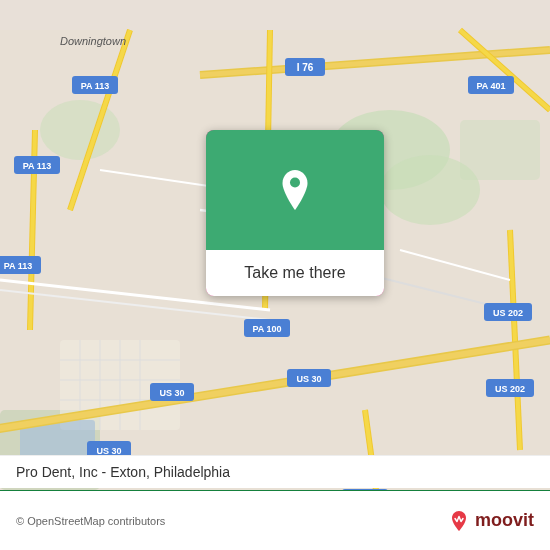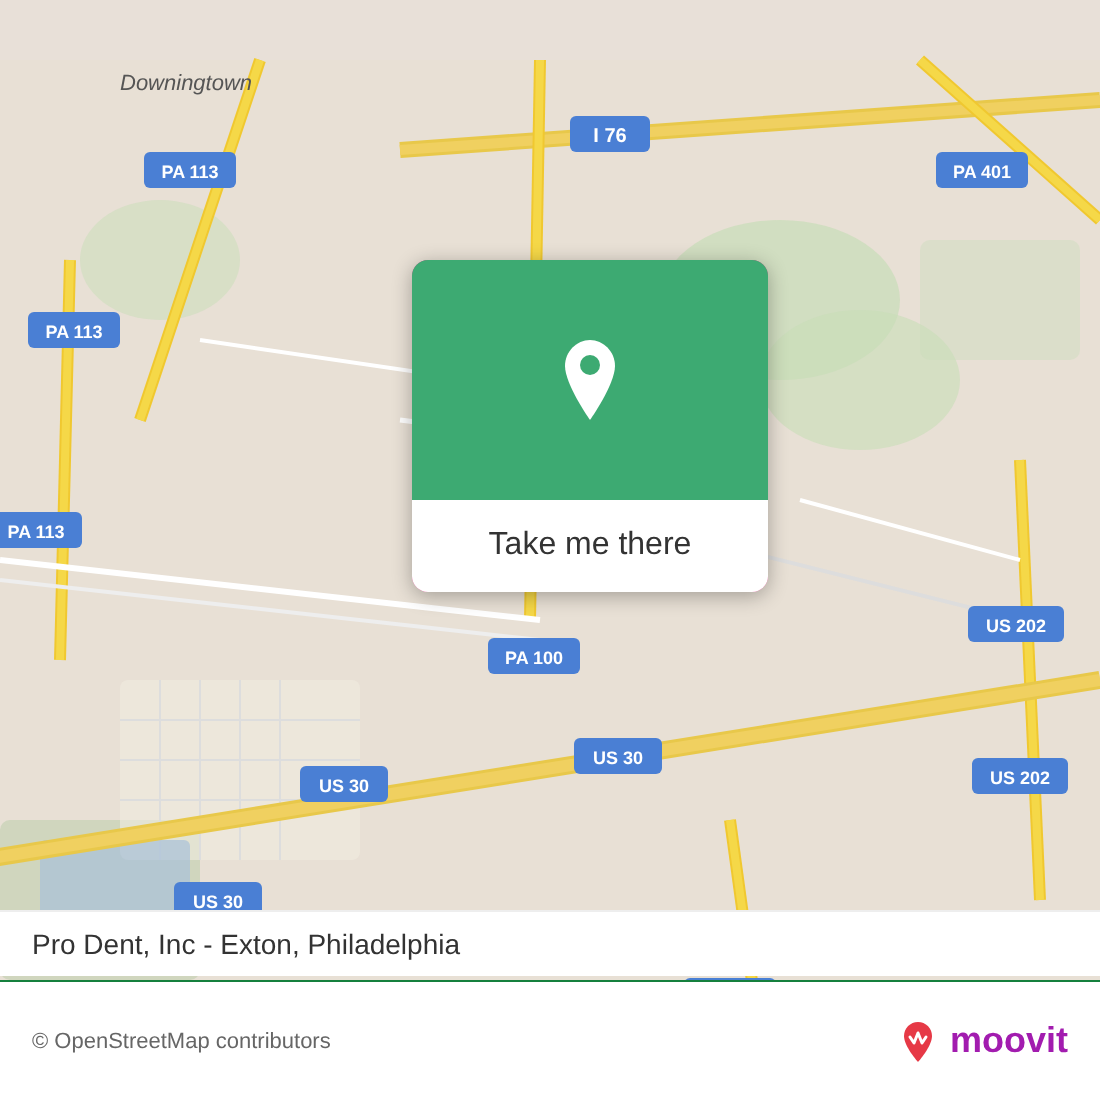--- a/index.html
+++ b/index.html
@@ -48,21 +48,21 @@
     }
 
     .moovit-icon {
       width: 24px;
       height: 24px;
     }
 
     .moovit-text {
       font-size: 18px;
       font-weight: bold;
-      color: #a21caf;
+      color: #7f1d1d;
     }
 
     .place-name {
       position: absolute;
       bottom: 62px;
       left: 0;
       right: 0;
       background: white;
       padding: 8px 16px;
       font-size: 14px;

